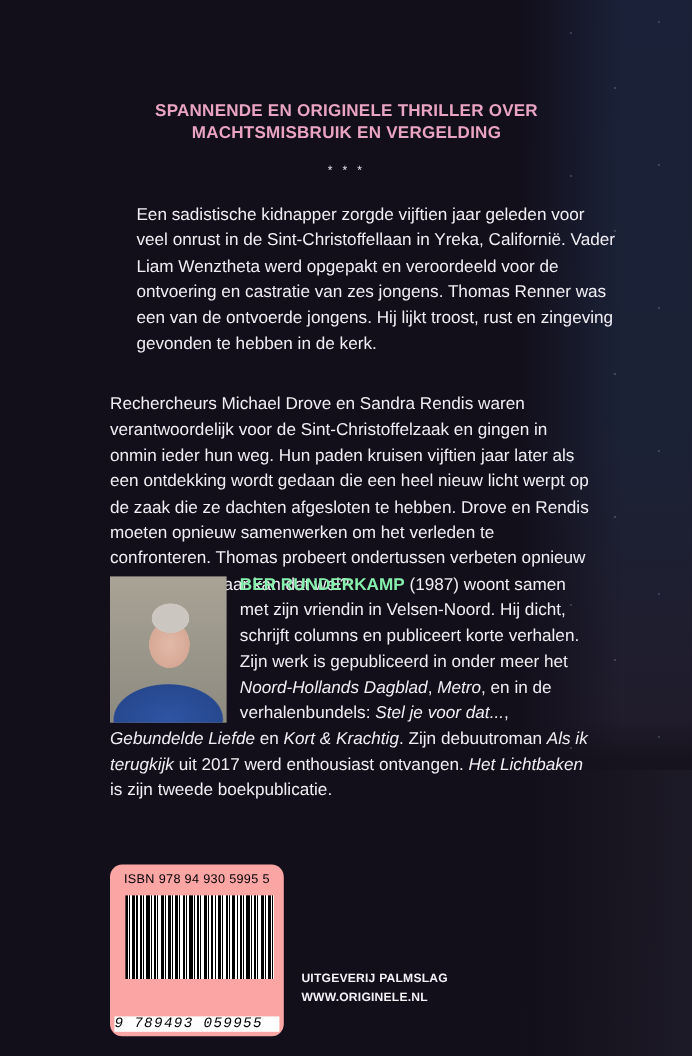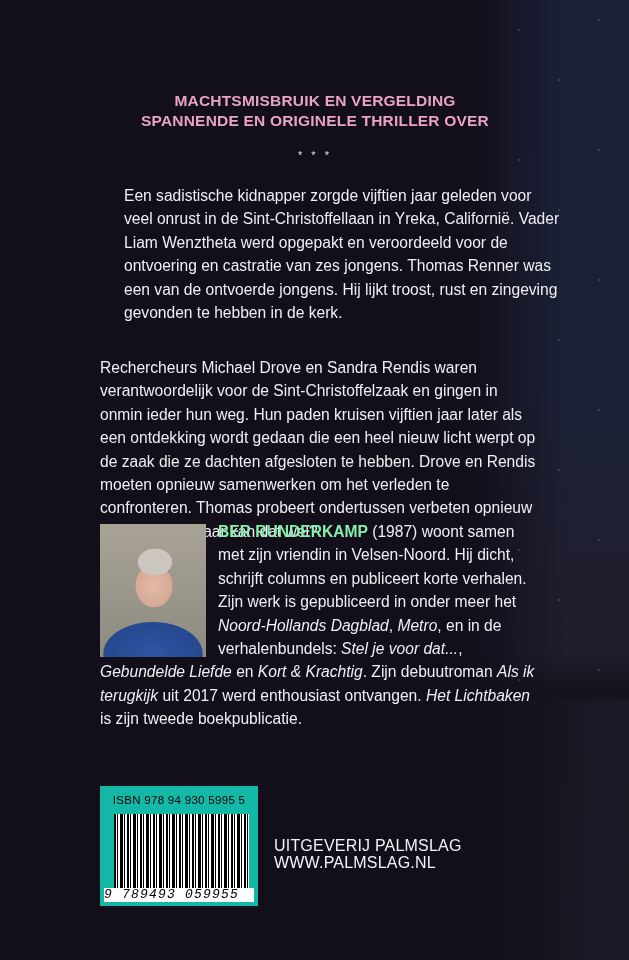--- a/index.html
+++ b/index.html
@@ -62,66 +62,66 @@
       linear-gradient(to bottom, #a8a395, #8d8a80);
   }
   .bio {
     position:absolute; left:100px; top:520px; width:440px;
     font-size:15.6px; line-height:23.4px; color:#f1eef4;
   }
   .bio .float { float:left; width:118px; height:139px; }
   .bio .name { color:#86efac; font-weight:bold; }
   .bio i { }
   .barcode {
-    position:absolute; left:100px; top:786px; width:158px; height:120px;
-    background:#14b8a6; color:#000;
+    position:absolute; left:100px; top:786px; width:158px; height:156px;
+    background:#fca5a5; color:#000;border-radius:11px;
   }
   .isbn {
     position:absolute; top:8px; left:0; right:0; text-align:center;
     font-size:11.5px; letter-spacing:0.3px;
   }
   .bars {
     position:absolute; left:14px; top:28px; width:135px; height:76px;
     background:repeating-linear-gradient(to right,
       #000 0 2px, #fff 2px 3px, #000 3px 4px, #fff 4px 6px,
       #000 6px 9px, #fff 9px 10px, #000 10px 11px, #fff 11px 13px);
   }
   .digits {
     position:absolute; left:4px; right:4px; bottom:4px; height:14px;
     background:#fff; font-family:"Liberation Mono", monospace;
     font-size:13px; line-height:14px; letter-spacing:1.2px;font-style:italic;
   }
   .publisher {
-    position:absolute; left:274px; top:838px; font-weight:normal;
-    font-size:16px; line-height:16.5px; color:#f4f2f6; letter-spacing:0.2px;
+    position:absolute; left:274px; top:882px; font-weight:bold;
+    font-size:11px; line-height:16.5px; color:#f4f2f6; letter-spacing:0.2px;
   }
 </style>
 </head>
 <body>
 
 <div class="sky"></div>
 <div class="stars"></div>
 <div class="horizon"></div>
 
 <div class="tagline">
+  <div>SPANNENDE EN ORIGINELE THRILLER OVER</div>
   <div>MACHTSMISBRUIK EN VERGELDING</div>
-  <div>SPANNENDE EN ORIGINELE THRILLER OVER</div>
 </div>
 
 <div class="stars-sep">* * *</div>
 
 <div class="para p1">Een sadistische kidnapper zorgde vijftien jaar geleden voor veel onrust in de Sint-Christoffellaan in Yreka, Californië. Vader Liam Wenztheta werd opgepakt en veroordeeld voor de ontvoering en castratie van zes jongens. Thomas Renner was een van de ontvoerde jongens. Hij lijkt troost, rust en zingeving gevonden te hebben in de kerk.</div>
 <div class="para p2">Rechercheurs Michael Drove en Sandra Rendis waren verantwoordelijk voor de Sint-Christoffelzaak en gingen in onmin ieder hun weg. Hun paden kruisen vijftien jaar later als een ontdekking wordt gedaan die een heel nieuw licht werpt op de zaak die ze dachten afgesloten te hebben. Drove en Rendis moeten opnieuw samenwerken om het verleden te confronteren. Thomas probeert ondertussen verbeten opnieuw te beginnen. Maar kan dat wel?</div>
 
 <div class="author-photo"></div>
 
 <div class="bio"><span class="float"></span><span class="name">BER RUNDERKAMP</span><span> (1987) woont samen met zijn vriendin in Velsen-Noord. Hij dicht, schrijft columns en publiceert korte verhalen. Zijn werk is gepubliceerd in onder meer het </span><i>Noord-Hollands Dagblad</i><span>, </span><i>Metro</i><span>, en in de verhalenbundels: </span><i>Stel je voor dat...</i><span>, </span><i>Gebundelde Liefde</i><span> en </span><i>Kort &amp; Krachtig</i><span>. Zijn debuutroman </span><i>Als ik terugkijk</i><span> uit 2017 werd enthousiast ontvangen. </span><i>Het Lichtbaken</i><span> is zijn tweede boekpublicatie.</span></div>
 
 <div class="barcode">
   <div class="isbn">ISBN 978 94 930 5995 5</div>
   <div class="bars"></div>
   <div class="digits">9 789493 059955</div>
 </div>
 
 <div class="publisher">
   <div>UITGEVERIJ PALMSLAG</div>
-  <div>WWW.PALMSLAG.NL</div>
+  <div>WWW.ORIGINELE.NL</div>
 </div>
 
 </body></html>

